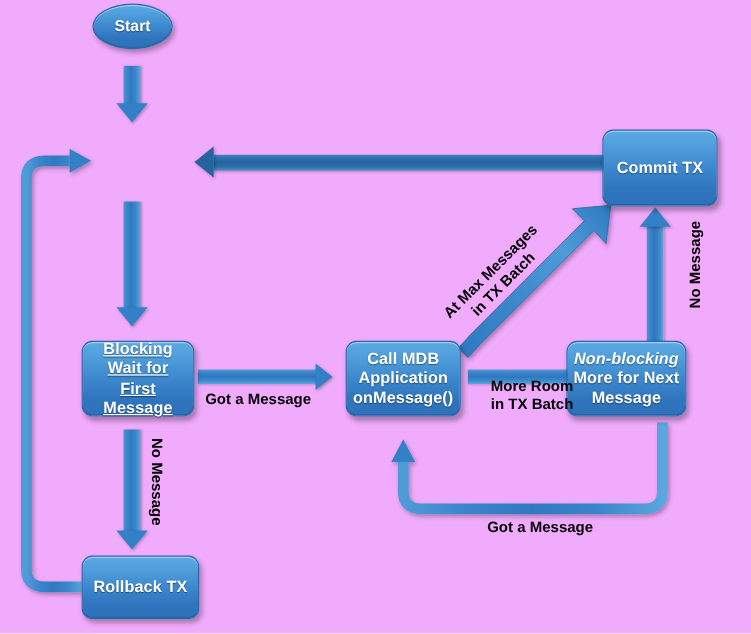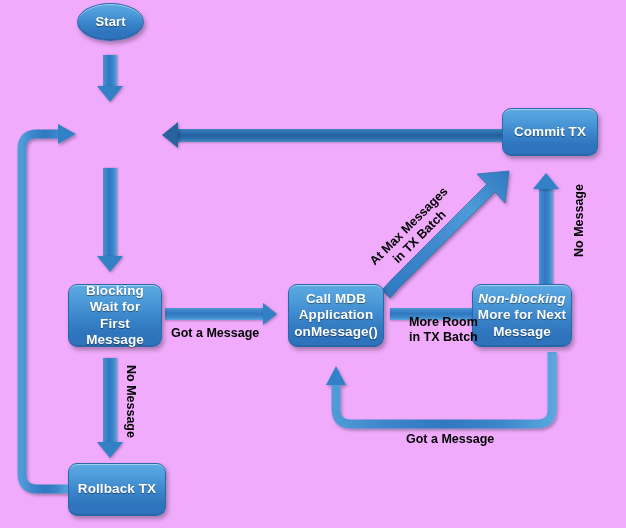--- a/index.html
+++ b/index.html
@@ -185,21 +185,21 @@
   <div class="arrow">
     <div class="shaft-h dark" style="left:178px; top:129px; width:327px; height:13px;"></div>
     <div class="head head-left dark" style="left:162px; top:122px;"></div>
   </div>
 
   <div class="node ellipse" style="left:77px; top:3px; width:67px; height:38px;">
     <span class="label">Start</span>
   </div>
 
 
-  <div class="node rounded" style="left:68px; top:284px; width:94px; height:63px;">
+  <div class="node rounded" style="left:68px; top:284px; width:94px; height:63px;text-decoration:underline;">
     <span class="label">
       <span>Blocking</span><br>
       <span>Wait for First</span><br>
       <span>Message</span>
     </span>
   </div>
 
   <div class="node rounded" style="left:288px; top:284px; width:96px; height:63px;">
     <span class="label">
       <span>Call MDB</span><br>
@@ -209,21 +209,21 @@
   </div>
 
   <div class="node rounded" style="left:472px; top:284px; width:100px; height:63px;">
     <span class="label">
       <span class="ital">Non-blocking</span><br>
       <span>More for Next</span><br>
       <span>Message</span>
     </span>
   </div>
 
-  <div class="node rounded" style="left:502px; top:108px; width:96px; height:48px;">
+  <div class="node rounded" style="left:502px; top:108px; width:96px; height:64px;">
     <span class="label">Commit TX</span>
   </div>
 
   <div class="node rounded" style="left:68px; top:463px; width:98px; height:53px;">
     <span class="label">Rollback TX</span>
   </div>
 
   <div class="elabel" style="left:171px; top:326px;">Got a Message</div>
 
   <div class="elabel rot-cw" style="left:138px; top:365px;">No Message</div>

